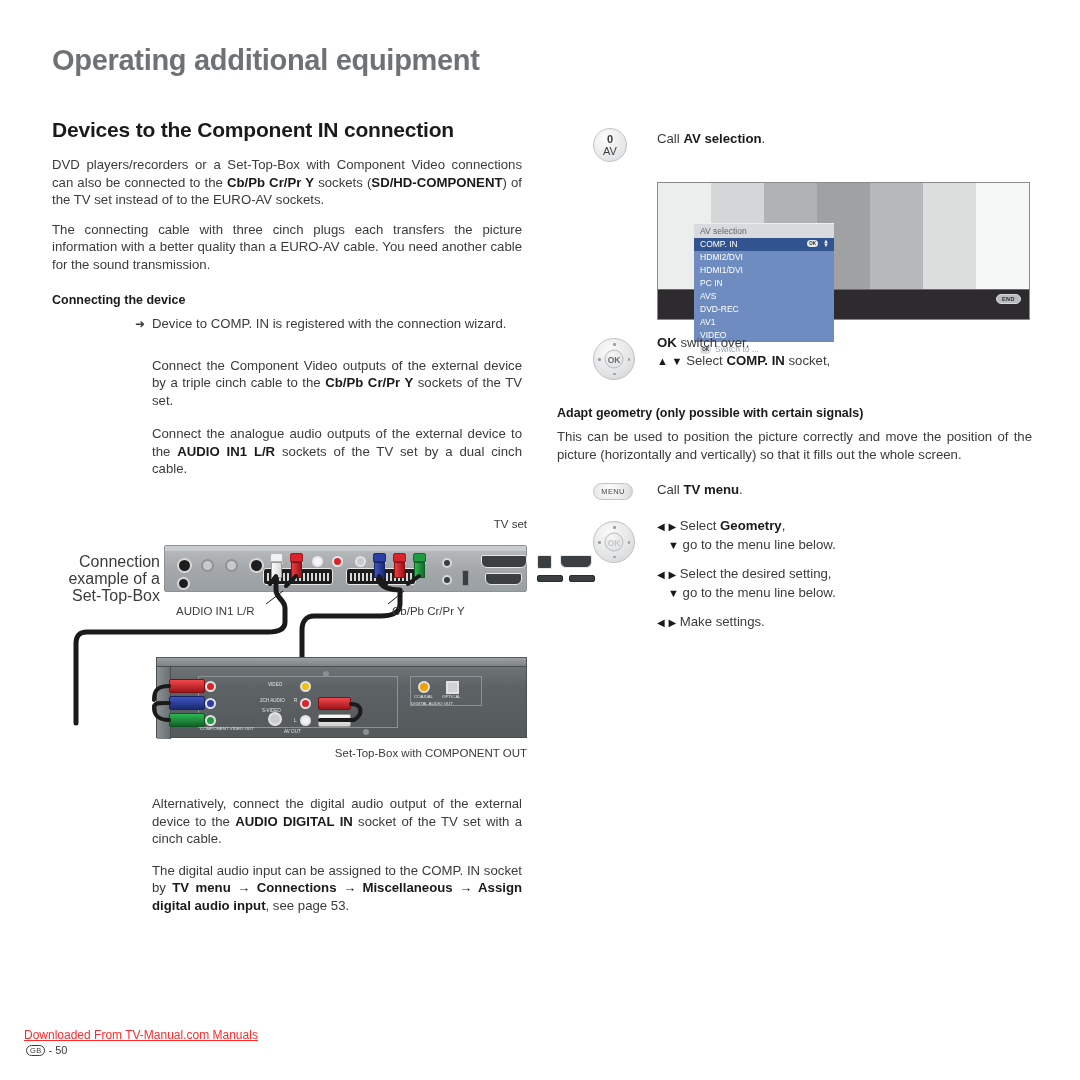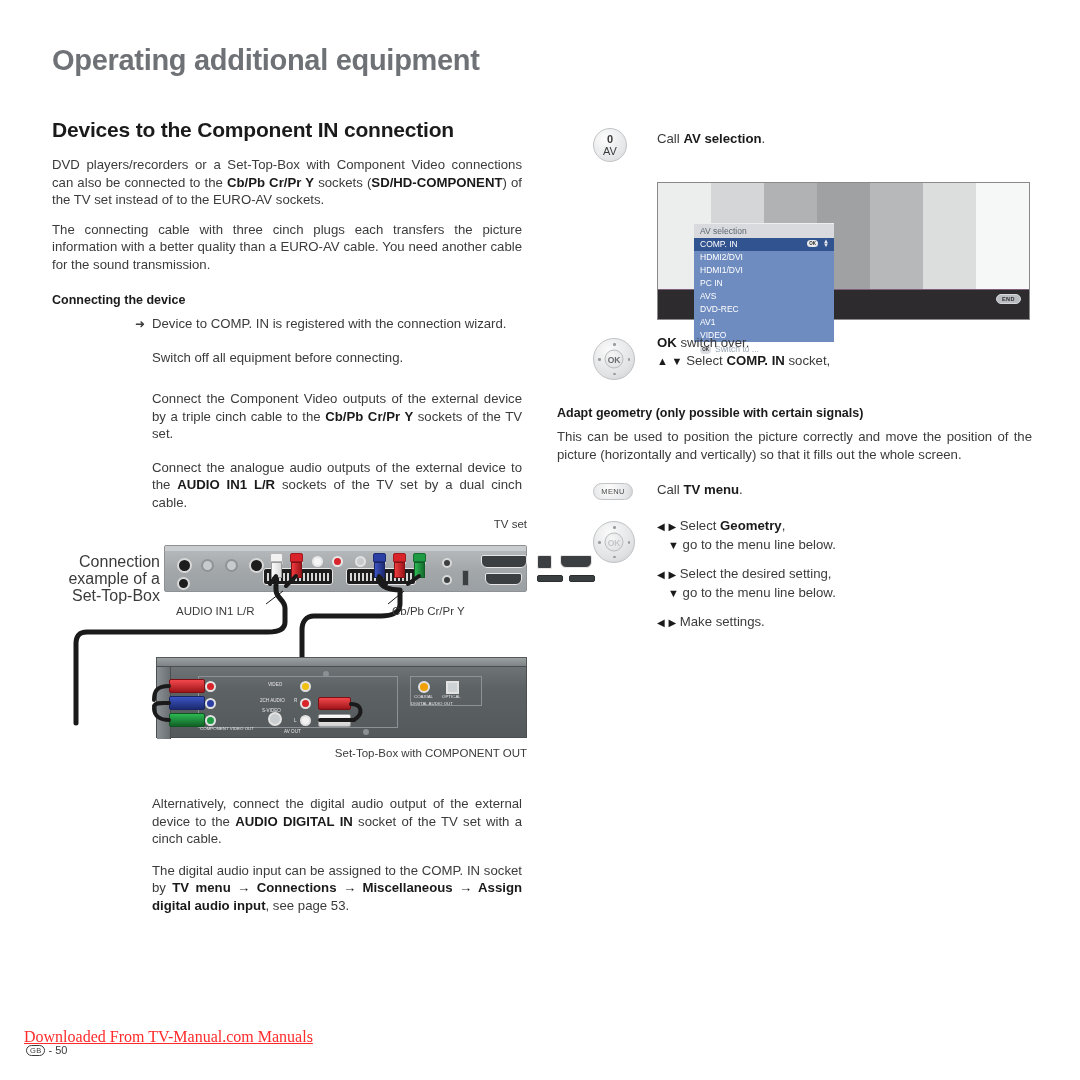--- a/index.html
+++ b/index.html
@@ -196,22 +196,22 @@
   }
   .avmenu .foot .circ {
     display:inline-block; width:11px; height:8px; border-radius:5px;
     background:#d9dce0; color:#333; font-size:4.5px; line-height:8px;
     text-align:center; font-weight:bold; margin-right:4px; vertical-align:1px;
   }
 
   
   .footer-link {
     position:absolute; left:24px; top:1028px;
-    font-family:Liberation Serif, serif;
-    font-size:16px; color:#ff2a2a; text-decoration:underline;
+    font-family:Liberation Sans, sans-serif;
+    font-size:12px; color:#ff2a2a; text-decoration:underline;
   }
   .footer-page {
     position:absolute; left:26px; top:1044px;
     font-size:11px; color:#3b3b3b;
   }
   .gb-badge {
     display:inline-block; border:1px solid #3b3b3b; border-radius:7px;
     font-size:7.5px; padding:0px 3px; vertical-align:1px; letter-spacing:0.3px;
   }
 </style>
@@ -228,21 +228,20 @@
 
     <p class="body"><span>DVD players/recorders or a Set-Top-Box with Component Video connections can also be connected to the </span><b>Cb/Pb Cr/Pr Y</b><span> sockets (</span><b>SD/HD-COMPONENT</b><span>) of the TV set instead of to the EURO-AV sockets.</span></p>
 
     <p class="body">The connecting cable with three cinch plugs each transfers the picture information with a better quality than a EURO-AV cable. You need another cable for the sound transmission.</p>
 
     <h3 class="sub" style="margin-top:20px;">Connecting the device</h3>
 
     <div class="indent-block">
       <p class="ins nojust"><span class="hand">➜</span><span>Device to COMP. IN is registered with the connection wizard.</span></p>
 
-      <p class="ins nojust" style="margin-top:16px;">Switch off all equipment before connecting.</p>
 
       <p class="ins" style="margin-top:24px;"><span>Connect the Component Video outputs of the external device by a triple cinch cable to the </span><b>Cb/Pb Cr/Pr Y</b><span> sockets of the TV set.</span></p>
 
       <p class="ins" style="margin-top:16px;"><span>Connect the analogue audio outputs of the external device to the </span><b>AUDIO IN1 L/R</b><span> sockets of the TV set by a dual cinch cable.</span></p>
     </div>
   </div>
 
   <div class="diagram">
 
     <div class="lbl-tvset">TV set</div>

